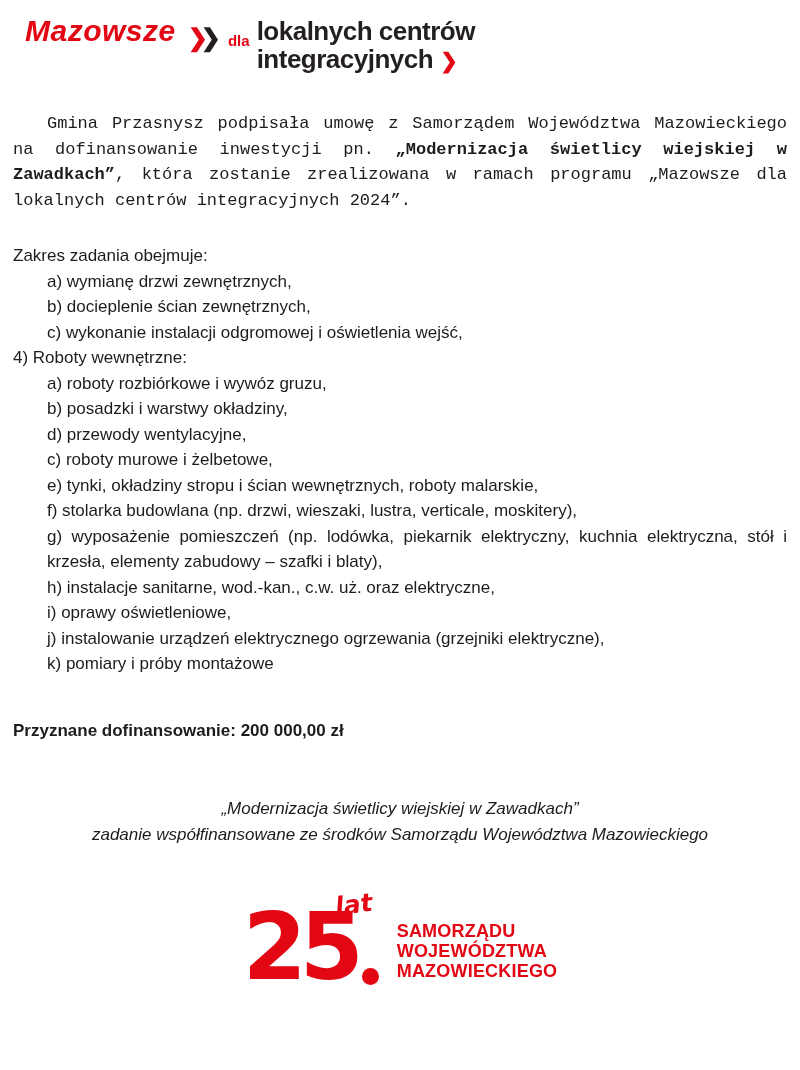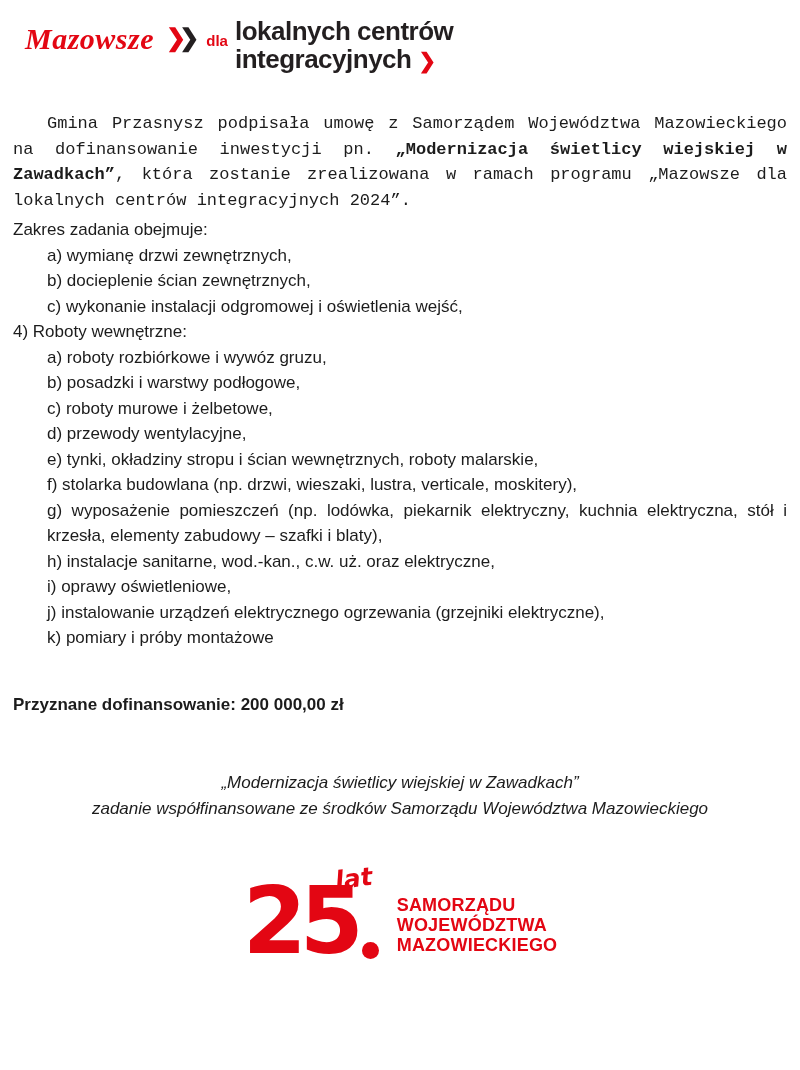--- a/index.html
+++ b/index.html
@@ -10,40 +10,40 @@
   html,body{margin:0;padding:0;}
   body{
     width:800px;height:1070px;background:#ffffff;overflow:hidden;
     font-family:"Liberation Sans",sans-serif;color:var(--ink);
   }
   .page{box-sizing:border-box;width:800px;height:1070px;padding:14px 13px 0 13px;}
 
   
   .brand{display:flex;align-items:flex-start;margin:2px 0 0 12px;height:64px;}
   .brand-script{
-    font-family:Liberation Serif, serif;font-style:italic;font-weight:bold;
-    font-size:30px;line-height:30px;color:var(--red);letter-spacing:.5px;margin-top:8px;
+    font-family:Liberation Sans, sans-serif;font-style:italic;font-weight:bold;
+    font-size:30px;line-height:30px;color:var(--red);letter-spacing:.5px;
   }
   .chevs{display:flex;margin:10px 0 0 12px;}
   .chev{font-size:24px;font-weight:bold;line-height:24px;}
   .chev-red{color:var(--red);}
   .chev-black{color:var(--logo-black);margin-left:-7px;}
   .dla{color:var(--red);font-weight:bold;font-size:15px;margin:16px 7px 0 7px;}
   .brand-right{
     font-weight:700;font-size:26px;line-height:28px;color:var(--logo-black);
     letter-spacing:-.5px;margin-top:1px;
   }
   .chev-end{color:var(--red);font-size:21px;font-weight:bold;margin-left:7px;}
 
   
   .doc{font-size:17px;line-height:25.5px;}
   .intro{margin:31px 0 0 0;text-align:justify;text-indent:34px;font-family:Liberation Mono, monospace;}
   .intro b{font-weight:bold;}
   .row{margin:0;}
-  .scope{margin-top:4px;}
+  .scope{margin-top:30px;}
   .sub{margin-left:34px;}
   .just{text-align:justify;}
   .funding{font-weight:bold;margin-top:41px;}
   .note{margin-top:53px;text-align:center;font-style:italic;}
 
   
   .logo25{display:flex;justify-content:center;align-items:center;gap:16px;margin-top:49px;}
   .num-wrap{position:relative;padding:14px 24px 0 0;}
   .num{
     font-family:"DejaVu Sans",sans-serif;font-weight:bold;color:var(--red);
@@ -83,23 +83,23 @@
 
     <div class="scope">
       <p class="row">Zakres zadania obejmuje:</p>
 
       <p class="row sub">a) wymianę drzwi zewnętrznych,</p>
       <p class="row sub">b) docieplenie ścian zewnętrznych,</p>
       <p class="row sub">c) wykonanie instalacji odgromowej i oświetlenia wejść,</p>
 
       <p class="row">4) Roboty wewnętrzne:</p>
       <p class="row sub">a) roboty rozbiórkowe i wywóz gruzu,</p>
-      <p class="row sub">b) posadzki i warstwy podłogowe,</p>
+      <p class="row sub">b) posadzki i warstwy okładziny,</p>
+      <p class="row sub">d) przewody wentylacyjne,</p>
       <p class="row sub">c) roboty murowe i żelbetowe,</p>
-      <p class="row sub">d) przewody wentylacyjne,</p>
       <p class="row sub">e) tynki, okładziny stropu i ścian wewnętrznych, roboty malarskie,</p>
       <p class="row sub">f) stolarka budowlana (np. drzwi, wieszaki, lustra, verticale, moskitery),</p>
       <p class="row sub just">g) wyposażenie pomieszczeń (np. lodówka, piekarnik elektryczny, kuchnia elektryczna, stół i krzesła, elementy zabudowy – szafki i blaty),</p>
       <p class="row sub">h) instalacje sanitarne, wod.-kan., c.w. uż. oraz elektryczne,</p>
       <p class="row sub">i) oprawy oświetleniowe,</p>
       <p class="row sub">j) instalowanie urządzeń elektrycznego ogrzewania (grzejniki elektryczne),</p>
       <p class="row sub">k) pomiary i próby montażowe</p>
     </div>
 
     <p class="row funding">Przyznane dofinansowanie: 200 000,00 zł</p>

